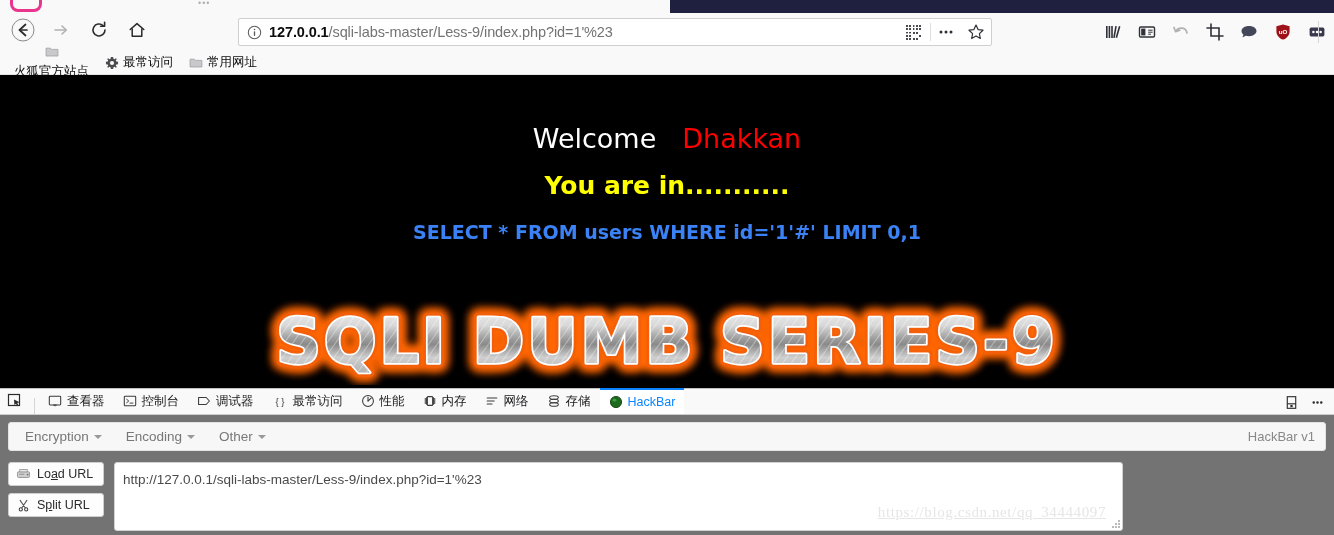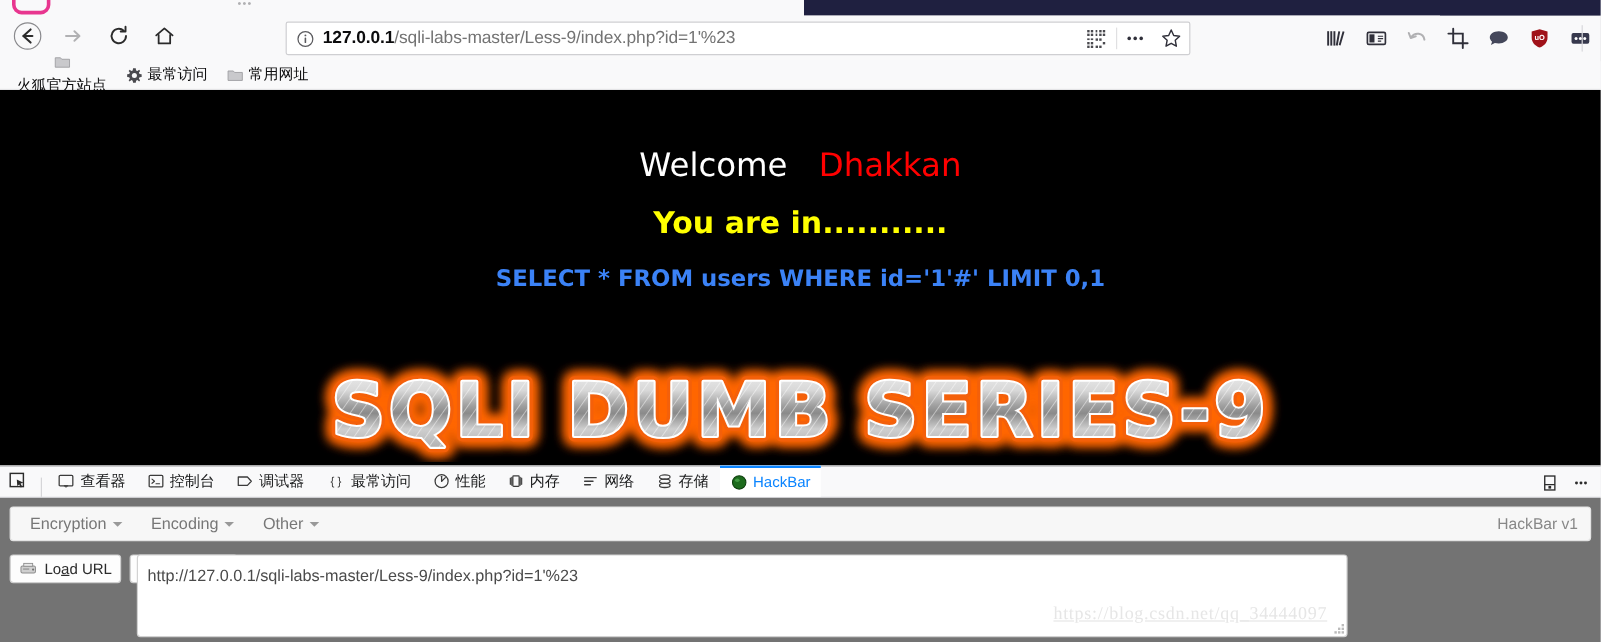--- a/index.html
+++ b/index.html
@@ -206,21 +206,21 @@
   }
   .hb-version {
     position: absolute; right: 10px;
     font-size: 13px; color: #888888;
   }
 
   .hb-body {
     position: absolute; top: 47px; left: 8px;
     display: flex; gap: 10px;
   }
-  .hb-buttons { display: flex; flex-direction: row; gap: 7px; width: 96px; }
+  .hb-buttons { display: flex; flex-direction: column; gap: 7px; width: 96px; }
   .hb-btn {
     display: flex; align-items: center; gap: 6px;
     height: 24px; padding: 0 7px;
     background: #fdfdfd;
     border: 1px solid #cfcfcf;
     border-radius: 3px;
     font-size: 12.5px; color: #2b2b2b;
     cursor: pointer; box-sizing: border-box;
     white-space: nowrap;
   }

